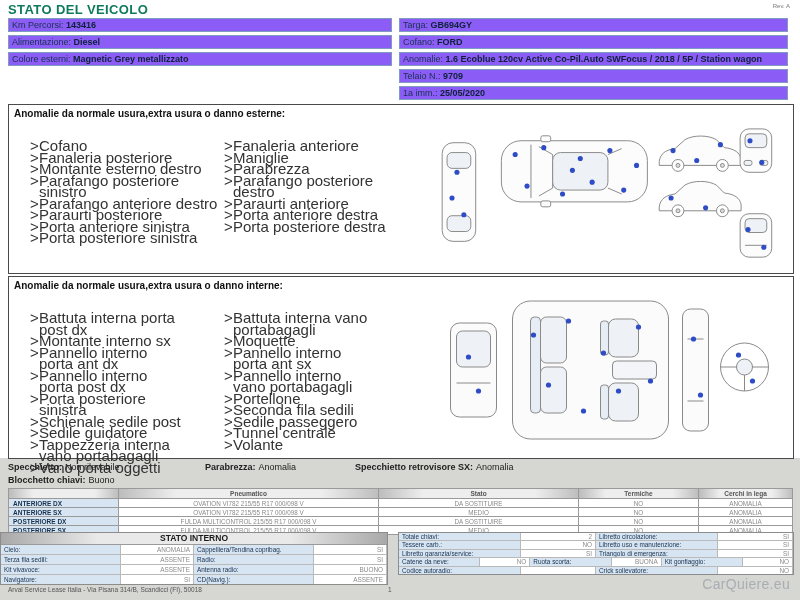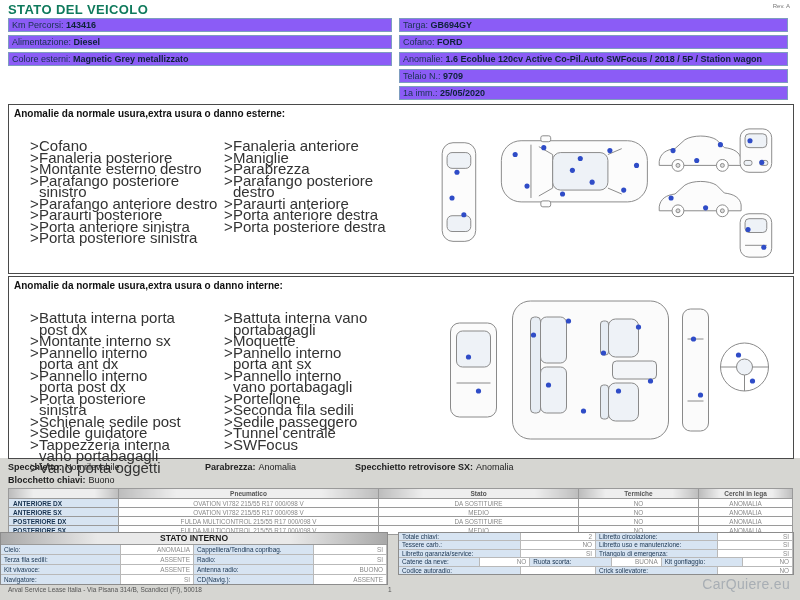--- a/index.html
+++ b/index.html
@@ -191,21 +191,21 @@
     </ul>
   <ul class="dmg-list c2" id="int-col2">
       <li>Battuta interna vano portabagagli</li>
       <li>Moquette</li>
       <li>Pannello interno porta ant sx</li>
       <li>Pannello interno vano portabagagli</li>
       <li>Portellone</li>
       <li>Seconda fila sedili</li>
       <li>Sedile passeggero</li>
       <li>Tunnel centrale</li>
-      <li>SWFocus</li>
+      <li>Volante</li>
     </ul>
   <div class="diagram" style="top:18px;right:12px">
     <svg width="345" height="150" viewBox="0 0 340 150">
       <g stroke="#8a8a8a" fill="#fbfbfb" stroke-width="1">
         <g transform="translate(12,28)">
           <rect width="46" height="94" rx="9"></rect>
           <rect x="6" y="8" width="34" height="36" rx="6" fill="#eef2f7"></rect>
           <line x1="6" y1="60" x2="40" y2="60"></line>
         </g>
         <g transform="translate(74,6)">

